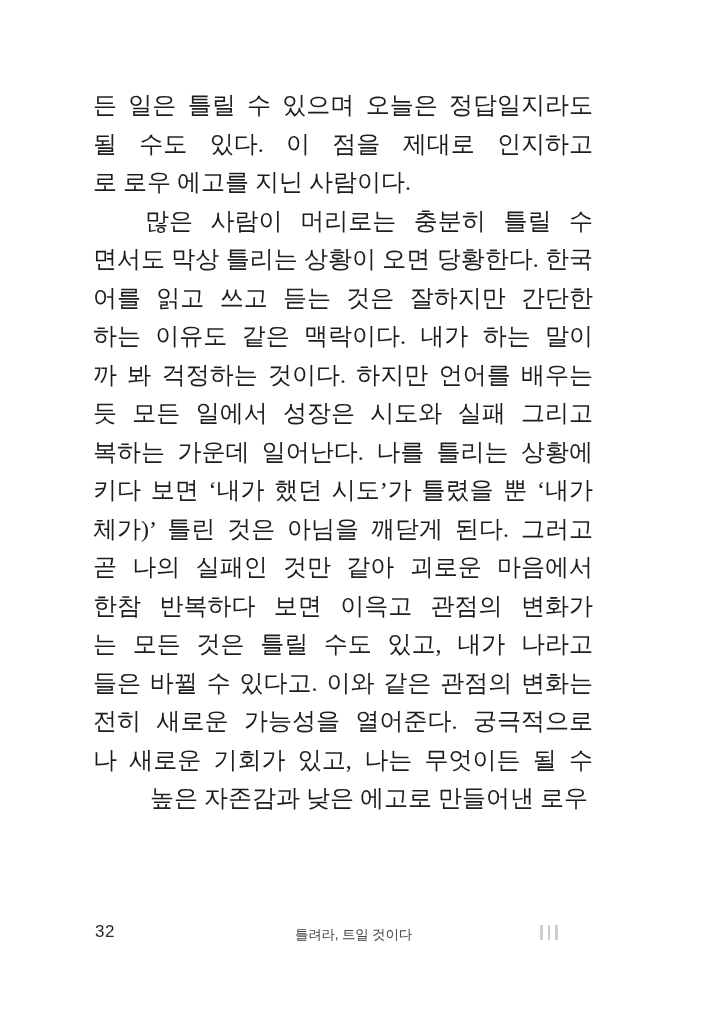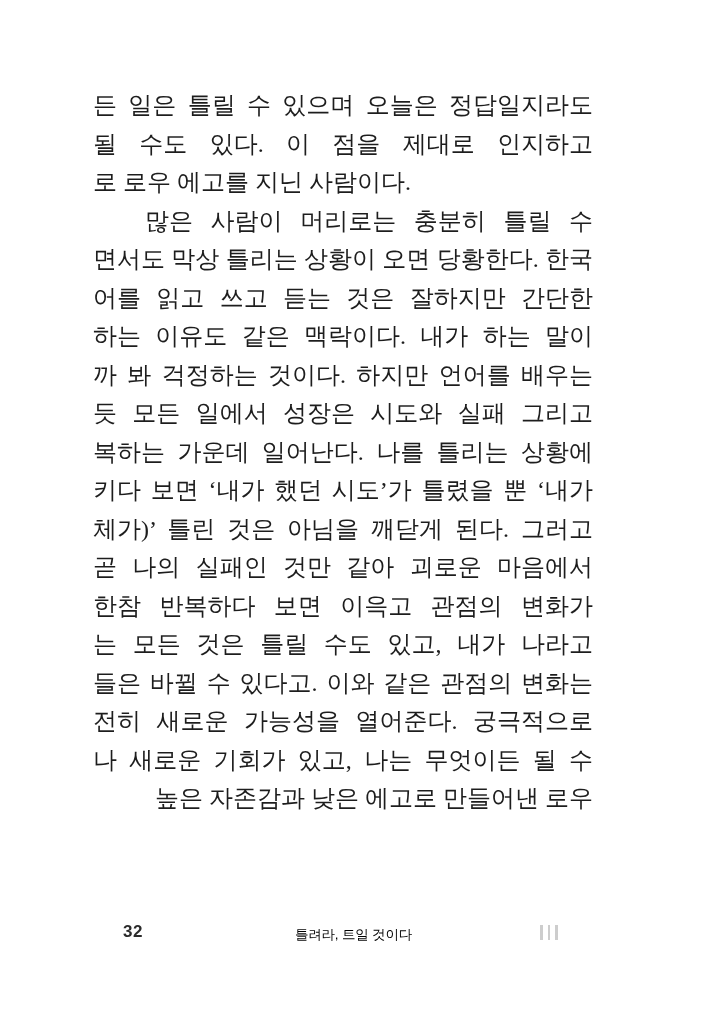--- a/index.html
+++ b/index.html
@@ -25,52 +25,51 @@
   }
   .bline {
     height: 38.5px;
     line-height: 38.5px;
     overflow: hidden;
     text-align: justify;
     text-align-last: justify;
     word-break: keep-all;
   }
   .bline.end {
-    text-align: right;
+    text-align: center;
     text-align-last: left;
   }
   .bline.indent {
     text-indent: 52px;
   }
   .footer {
     position: absolute;
     left: 0;
     top: 918px;
     width: 707px;
     height: 30px;
     font-family: "Liberation Sans", "DejaVu Sans", sans-serif;
   }
   .page-number {
     position: absolute;
     left: 95px;
     top: 4px;
     font-size: 17px;
-    font-weight: 700;
+    font-weight: 400;
     color: #2b2b2b;
     letter-spacing: 0.5px;
-    margin-left: 28px;
   }
   .running-title {
     position: absolute;
     left: 0;
     top: 8px;
     width: 707px;
     text-align: center;
     font-size: 13.5px;
-    color: #000000;
+    color: #404040;
     letter-spacing: -0.2px;
   }
   .edge-marks {
     position: absolute;
     left: 540px;
     top: 7px;
     display: flex;
     gap: 5px;
   }
   .edge-marks i {

